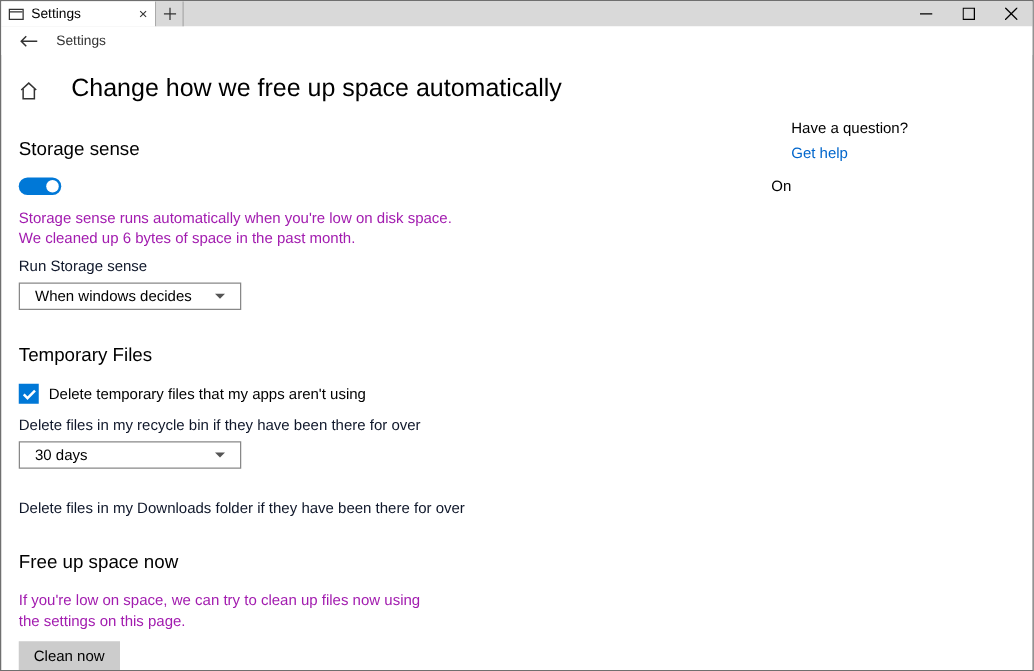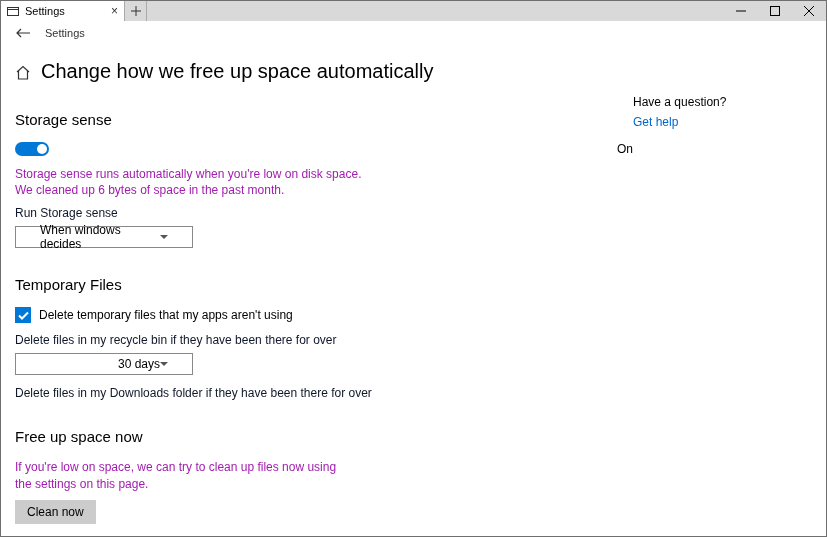--- a/index.html
+++ b/index.html
@@ -21,36 +21,36 @@
   
   .navrow { height: 23px; background: #fff; display: flex; align-items: center; padding: 0 14px; font-size: 11px; color: #333; border-bottom: 0; }
   .back-arrow { width: 16px; display: flex; align-items: center; justify-content: center; margin-right: 14px; }
   .back-arrow svg { width: 14px; height: 10px; stroke: #333; }
   
   
   .content { display: flex; padding: 16px 14px 0 14px; }
   .main { flex: 0 0 618px; }
   .aside { flex: 1; padding-top: 35px; font-size: 12px; }
   
-  .page-heading { display: flex; align-items: center; margin-bottom: 28px; }
+  .page-heading { display: flex; align-items: center; margin-bottom: 28px; gap: 16px; }
   .home-icon { width: 16px; height: 16px; margin-right: 10px; margin-top: 2px; }
   .page-title { font-size: 20px; font-weight: 400; }
   
   .section { margin-bottom: 28px; }
   .section-title { font-size: 15px; font-weight: 400; margin-bottom: 14px; }
   
   .toggle-row { display: flex; align-items: center; margin-bottom: 10px; justify-content: space-between; }
   .toggle { width: 34px; height: 14px; background: #0078d7; border-radius: 8px; position: relative; margin-right: 10px; }
   .toggle::after { content: ""; position: absolute; right: 2px; top: 2px; width: 10px; height: 10px; background: #fff; border-radius: 50%; }
   .toggle-label { font-size: 12px; }
   
   .helptext { font-size: 12px; color: #a21caf; line-height: 1.35; margin-bottom: 8px; }
   .label { font-size: 12px; color: #0f172a; margin-bottom: 6px; display: block; }
   
-  .dropdown { width: 178px; height: 22px; border: 1px solid #888; background: #fff; display: flex; align-items: center; justify-content: space-between; padding: 0 24px; font-size: 12px; margin-bottom: 4px; }
+  .dropdown { width: 178px; height: 22px; border: 1px solid #888; background: #fff; display: flex; align-items: center; justify-content: space-between; padding: 0 12px; font-size: 12px; margin-bottom: 4px; }
   .dropdown .chev { border-left: 4px solid transparent; border-right: 4px solid transparent; border-top: 4px solid #555; }
   
   .checkbox-row { display: flex; align-items: center; margin-bottom: 10px; font-size: 12px; }
   .checkbox { width: 16px; height: 16px; background: #0078d7; margin-right: 8px; display: flex; align-items: center; justify-content: center; }
   .checkbox svg { width: 11px; height: 9px; stroke: #fff; stroke-width: 2; fill: none; }
   
   .btn { display: inline-block; background: #ccc; border: none; padding: 5px 12px; font-size: 12px; color: #000; }
   
   .aside-q { margin-bottom: 6px; }
   .aside-link { color: #0066cc; cursor: pointer; }
@@ -133,21 +133,21 @@
       <h2 class="section-title">Temporary Files</h2>
       <div class="checkbox-row">
         <span class="checkbox">
           <svg viewBox="0 0 11 9">
               <polyline points="1,4.5 4,7.5 10,1.5"></polyline>
             </svg>
         </span>
         <span>Delete temporary files that my apps aren't using</span>
       </div>
       <span class="label">Delete files in my recycle bin if they have been there for over</span>
-      <div class="dropdown" style="margin-bottom:11px;justify-content:flex-end;">
+      <div class="dropdown" style="margin-bottom:24px;">
         <span>30 days</span>
         <span class="chev"></span>
       </div>
       <span class="label">Delete files in my Downloads folder if they have been there for over</span>
     </div>
 
     <div class="section" style="margin-bottom:0;">
       <h2 class="section-title">Free up space now</h2>
       <p class="helptext" style="max-width:330px; margin-bottom:8px;">If you're low on space, we can try to clean up files now using the settings on this page.</p>
       <button class="btn">Clean now</button>

